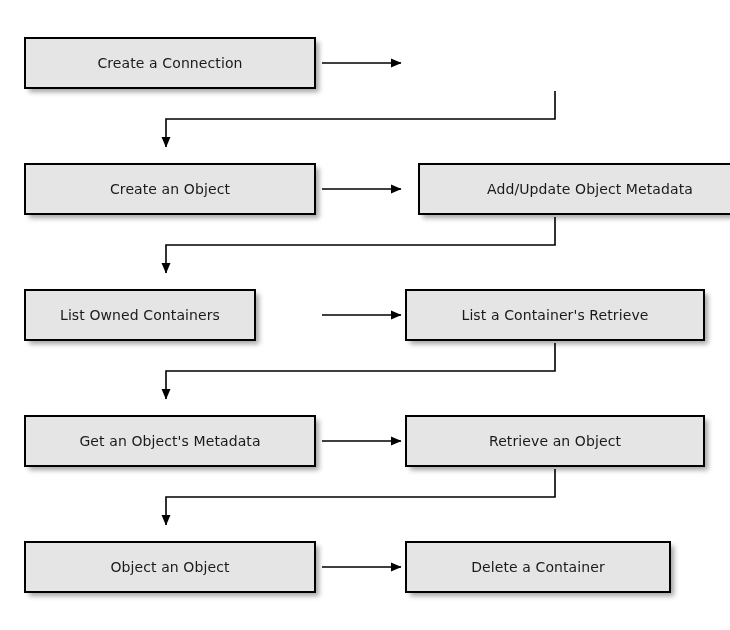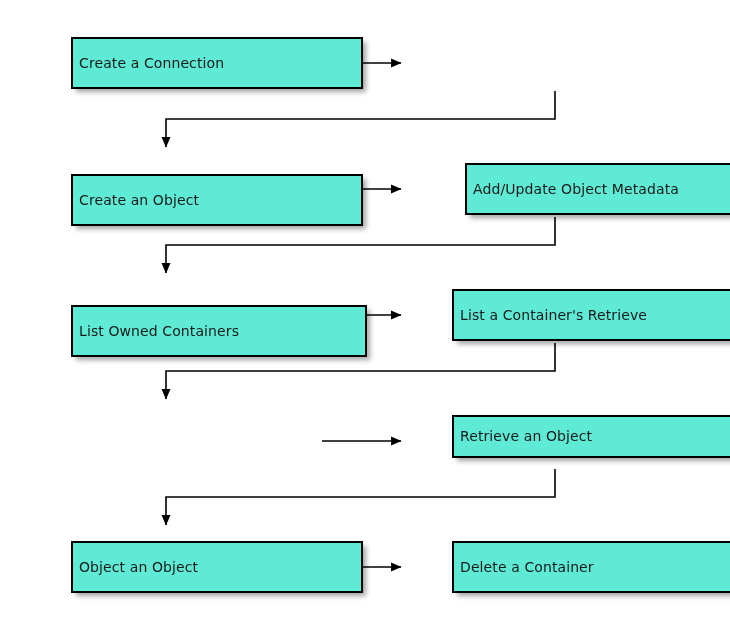--- a/index.html
+++ b/index.html
@@ -22,28 +22,27 @@
     position: absolute;
     left: 0;
     top: 0;
     width: 730px;
     height: 630px;
     pointer-events: none;
   }
   .node-box {
     position: absolute;
     box-sizing: border-box;
-    background: #5eead4;
+    background: #e5e5e5;
     border: 2px solid #000000;
     display: flex;
     align-items: center;
-    justify-content: flex-start;
+    justify-content: center;
     box-shadow: 4px 4px 5px -1px rgba(0,0,0,0.36);
     z-index: 2;
-    margin-left: 47px;
   }
   .node-label {
     font-family: "DejaVu Sans", "Liberation Sans", sans-serif;
     font-size: 14px;
     font-weight: 400;
     color: #1a1a1a;
     letter-spacing: 0.1px;
     text-align: center;
     line-height: 1.2;
     white-space: nowrap;
@@ -81,38 +80,41 @@
 
     <path d="M 555 469 L 555 497 L 166 497 L 166 525" fill="none" stroke="#000000" stroke-width="1.6" marker-end="url(#arrow-down)"></path>
 
     <line x1="322" y1="567" x2="401" y2="567" stroke="#000000" stroke-width="1.6" marker-end="url(#arrow-right)"></line>
   </svg>
 
   <div class="node-box" style="left:24px; top:37px; width:292px; height:52px;">
     <span class="node-label">Create a Connection</span>
   </div>
 
-  <div class="node-box" style="left:24px; top:174px; width:292px; height:52px;">
+  <div class="node-box" style="left:24px; top:163px; width:292px; height:52px;">
     <span class="node-label">Create an Object</span>
   </div>
   <div class="node-box" style="left:418px; top:163px; width:344px; height:52px;">
     <span class="node-label">Add/Update Object Metadata</span>
   </div>
 
-  <div class="node-box" style="left:24px; top:305px; width:296px; height:52px;">
+  <div class="node-box" style="left:24px; top:289px; width:232px; height:52px;">
     <span class="node-label">List Owned Containers</span>
   </div>
   <div class="node-box" style="left:405px; top:289px; width:300px; height:52px;">
     <span class="node-label">List a Container's Retrieve</span>
   </div>
 
-  <div class="node-box" style="left:405px; top:415px; width:300px; height:43px;">
+  <div class="node-box" style="left:24px; top:415px; width:292px; height:52px;">
+    <span class="node-label">Get an Object's Metadata</span>
+  </div>
+  <div class="node-box" style="left:405px; top:415px; width:300px; height:52px;">
     <span class="node-label">Retrieve an Object</span>
   </div>
 
   <div class="node-box" style="left:24px; top:541px; width:292px; height:52px;">
     <span class="node-label">Object an Object</span>
   </div>
-  <div class="node-box" style="left:405px; top:541px; width:300px; height:52px;">
+  <div class="node-box" style="left:405px; top:541px; width:266px; height:52px;">
     <span class="node-label">Delete a Container</span>
   </div>
 
 </div>
 
 </body></html>

